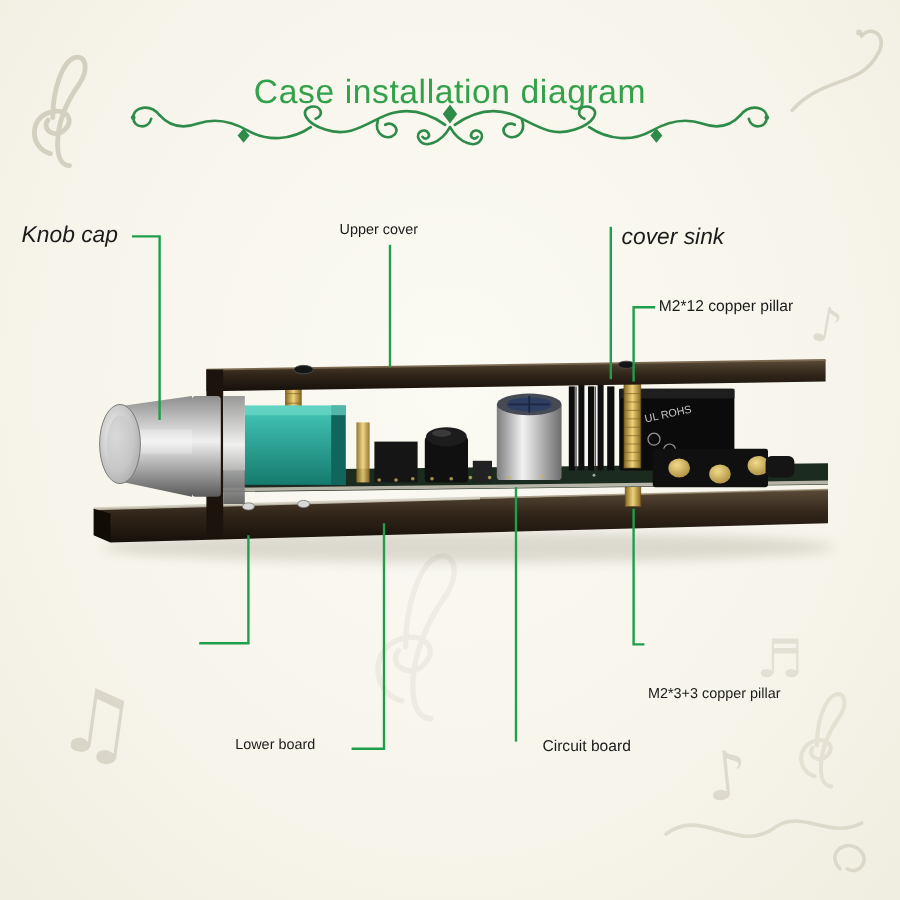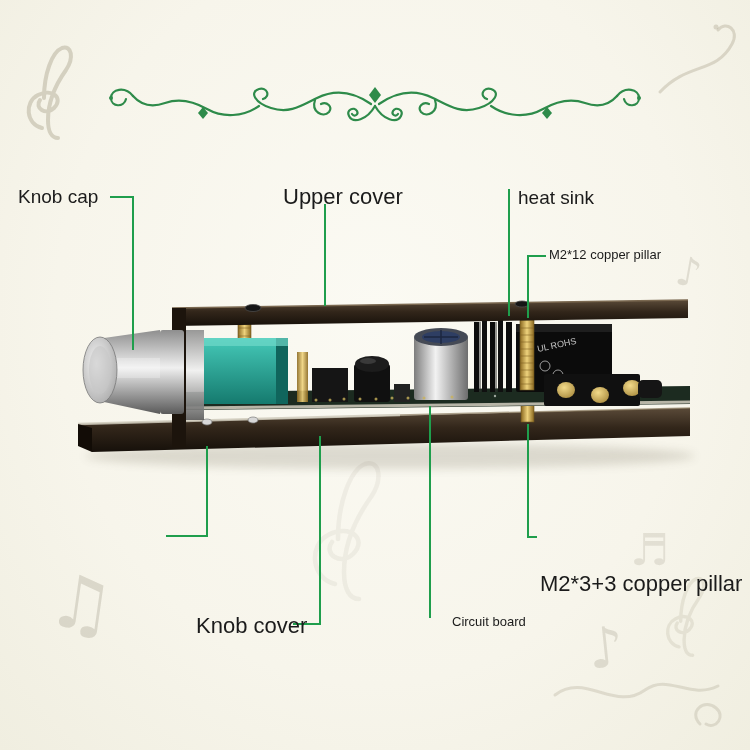--- a/index.html
+++ b/index.html
@@ -5,22 +5,22 @@
   html,body{margin:0;padding:0;}
   .stage{
     position:relative;width:750px;height:750px;overflow:hidden;
     background:radial-gradient(ellipse at 50% 42%, #fbfaf3 0%, #f7f5eb 60%, #f0eee0 100%);
     font-family:"Liberation Sans", sans-serif;
   }
   .title{
     position:absolute;top:42px;left:0;width:100%;text-align:center;
     font-size:28px;font-weight:500;letter-spacing:.5px;color:#33a04a;
   }
-  .lbl{position:absolute;color:#1b1b1b;font-size:22px;white-space:nowrap;}
-  .lbl-big{font-size:19px;}
+  .lbl{position:absolute;color:#1b1b1b;font-size:12px;white-space:nowrap;}
+  .lbl-big{font-size:19px;font-style:italic;}
   .lbl-sm{font-size:13px;}
   svg.layer{position:absolute;left:0;top:0;width:750px;height:750px;}
   svg.flourish{position:absolute;left:95px;top:84px;width:560px;height:58px;}
   .wm{position:absolute;color:#8d8672;font-family:"DejaVu Sans", sans-serif;line-height:1;user-select:none;}
 </style>
 </head>
 <body>
 
 <div class="stage">
 
@@ -36,20 +36,21 @@
       <circle cx="716" cy="27" r="2.5" fill="#a79f88" stroke="none" opacity="0.35"></circle>
       <path d="M555,695 C585,672 615,712 645,690 C668,673 690,700 718,686" stroke-width="3" opacity="0.28"></path>
       <path d="M700,724 C688,712 704,698 716,708 C726,716 716,730 706,724" stroke-width="3" opacity="0.28"></path>
     </g>
   </svg>
   <div class="wm" style="left:676px;top:252px;font-size:40px;opacity:.22;transform:rotate(10deg);">♪</div>
   <div class="wm" style="left:48px;top:566px;font-size:74px;opacity:.25;transform:rotate(8deg);">♫</div>
   <div class="wm" style="left:588px;top:620px;font-size:56px;opacity:.22;transform:rotate(-6deg);">♪</div>
   <div class="wm" style="left:630px;top:528px;font-size:44px;opacity:.18;">♬</div>
 
+  <h1 class="title">Case installation diagram</h1>
 
   <svg class="flourish" viewBox="0 0 560 58" aria-hidden="true">
     <g stroke="#2e8b4a" stroke-width="2.2" fill="none" stroke-linecap="round">
       <g id="vineR">
         <path d="M284,20 C304,6 322,6 338,14 C354,22 366,30 384,24 C400,19 406,8 396,5 C388,3 384,12 392,15"></path>
         <path d="M396,22 C412,33 432,34 448,25 C462,17 476,14 490,19 C504,24 514,21 522,12"></path>
         <path d="M522,12 C530,2 544,5 544,14 C544,23 531,24 529,15"></path>
         <path d="M340,16 C344,28 332,34 326,28 C322,23 328,17 334,20"></path>
         <path d="M452,23 l5,6 -5,6 -5,-6 Z" fill="#2e8b4a" stroke="none"></path>
         <circle cx="544" cy="14" r="2" fill="#2e8b4a" stroke="none"></circle>
@@ -253,19 +254,19 @@
       <polyline points="546,256 528,256 528,318"></polyline>
       <polyline points="166,536 207,536 207,446"></polyline>
       <polyline points="293,624 320,624 320,436"></polyline>
       <polyline points="430,618 430,406"></polyline>
       <polyline points="537,537 528,537 528,424"></polyline>
     </g>
   </svg>
 
   <div class="lbl lbl-big" style="left:18px;top:186px;">Knob cap</div>
   <div class="lbl" style="left:283px;top:184px;">Upper cover</div>
-  <div class="lbl lbl-big" style="left:518px;top:187px;">heat sink</div>
+  <div class="lbl lbl-big" style="left:518px;top:187px;">cover sink</div>
   <div class="lbl lbl-sm" style="left:549px;top:247px;">M2*12 copper pillar</div>
   <div class="lbl" style="left:540px;top:527px;margin-top:44px;">M2*3+3 copper pillar</div>
-  <div class="lbl" style="left:196px;top:613px;">Knob cover</div>
+  <div class="lbl" style="left:196px;top:613px;">Lower board</div>
   <div class="lbl lbl-sm" style="left:452px;top:614px;text-align:center;">Circuit board</div>
 
 </div>
 
 </body></html>

